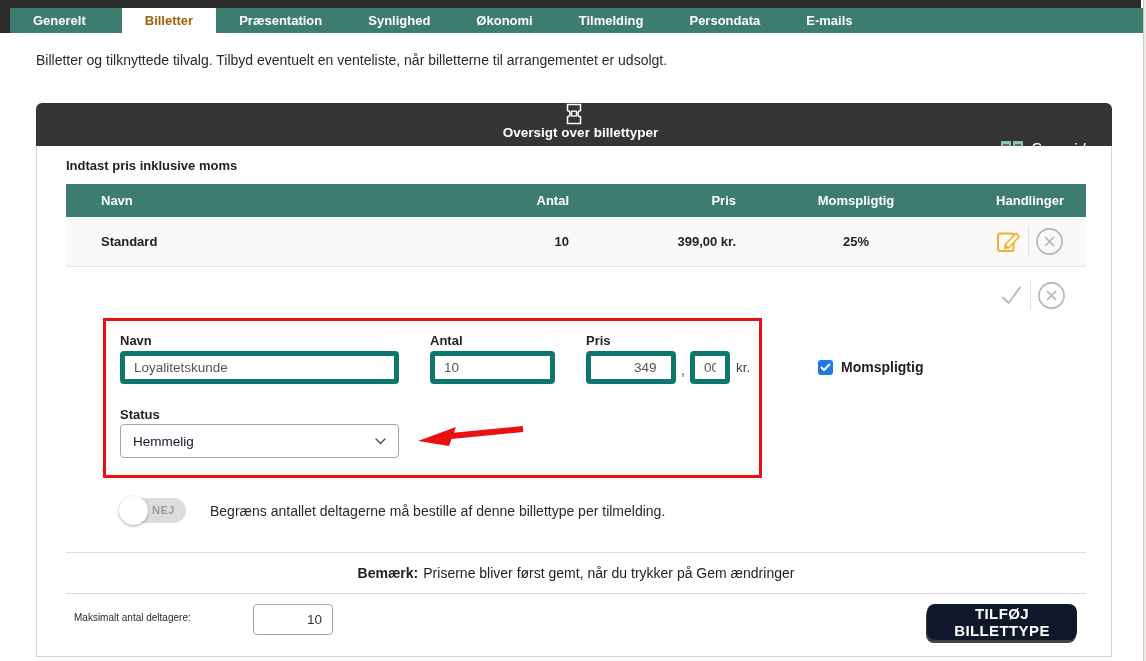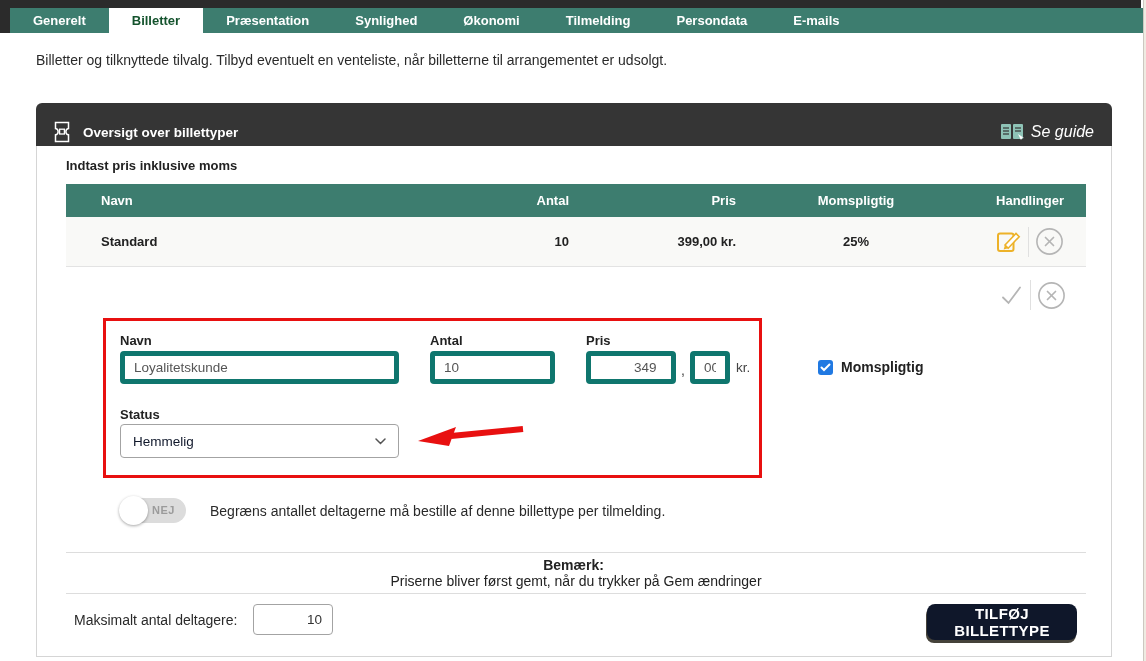--- a/index.html
+++ b/index.html
@@ -22,33 +22,33 @@
   }
   .tabsbar {
     position:absolute; top:8px; left:10px; right:3px; height:25px;
     background:#3d7d6f; display:flex; align-items:flex-start;
   }
   .tab {
     height:25px; line-height:25px; padding:0 23px;
     color:#fff; font-size:13px; font-weight:bold; cursor:pointer; white-space:nowrap;
   }
   .tab.active {
-    background:#fff; color:#14532d; height:31px;
+    background:#fff; color:#a16207; height:31px;margin-left:13px;
   }
   
   .intro {
     position:absolute; top:52px; left:36px; font-size:14px; color:#2a2a2a;
   }
   
   .card {
     position:absolute; left:36px; top:103px; width:1076px; height:554px;
   }
   .card-header {
     height:58px; background:#353535; border-radius:6px 6px 0 0;
-    display:flex; align-items:center; padding:0 18px; color:#fff;
+    display:flex; align-items:center; padding:0 18px; color:#fff;flex-direction:column;
   }
   .card-title { font-size:13.5px; font-weight:bold; margin-left:13px; }
   .guide { margin-left:auto; display:flex; align-items:center; gap:7px; cursor:pointer; }
   .guide-label { font-size:16px; font-style:italic; color:#fff; }
   .card-body {
     position:absolute; top:43px; left:0; right:0; bottom:0;
     background:#fff; border:1px solid #d5d5d5; border-top:none;
   }
   .section-label {
     position:absolute; left:29px; top:12px; font-size:13px; font-weight:bold; color:#222;
@@ -128,25 +128,25 @@
   }
   .toggle-state {
     position:absolute; right:11px; top:6px; font-size:11px; font-weight:bold;
     color:#9b9b9b; letter-spacing:.5px;
   }
   .toggle-desc { margin-left:24px; font-size:14px; color:#2a2a2a; }
   
   .note-row {
     position:absolute; left:29px; top:407px; width:1020px; height:41px;
     border-bottom:1px solid #ddd; display:flex; align-items:center; justify-content:center;
-    font-size:14px; color:#222;flex-direction:column;
+    font-size:14px; color:#222;
   }
   .note-prefix { font-weight:bold; margin-right:5px; }
   
-  .footer-label { position:absolute; left:37px; top:466px; font-size:14px; color:#2a2a2a; }
+  .footer-label { position:absolute; left:37px; top:466px; font-size:10px; color:#2a2a2a; }
   .footer-input {
     position:absolute; left:216px; top:458px; width:80px; height:31px;
     border:1px solid #a3a3a3; border-radius:4px; font-family:"Liberation Sans", sans-serif;
     font-size:13.5px; color:#333; text-align:right; padding:0 10px;
   }
   .add-btn {
     position:absolute; right:34px; top:458px; width:150px; height:36px;
     background:#0f172a; border:none; border-radius:8px;
     color:#fff; font-family:"Liberation Sans", sans-serif; font-size:15px; font-weight:bold;
     letter-spacing:.4px; cursor:pointer;

